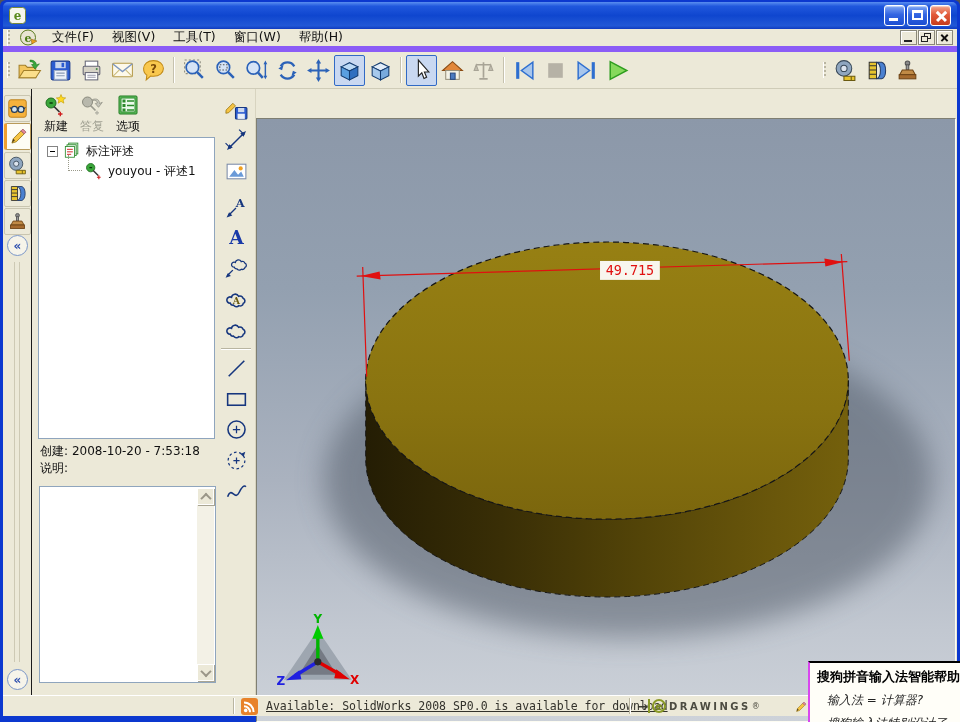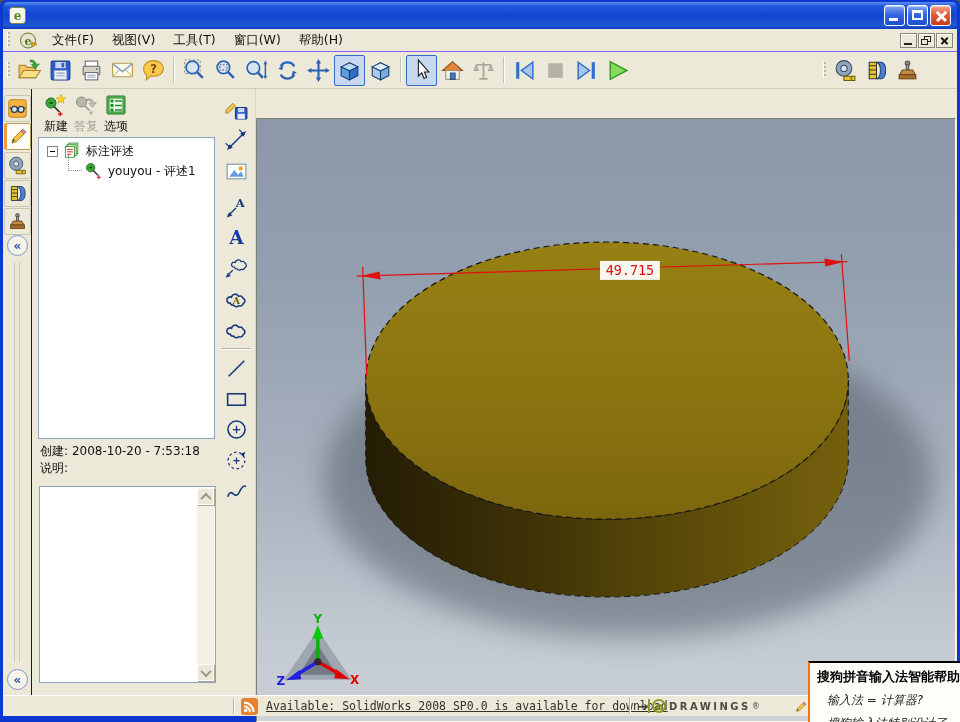--- a/index.html
+++ b/index.html
@@ -16,21 +16,21 @@
   .capbtns{margin-left:auto;display:flex;gap:2px;padding-right:6px;}
   .capbtn{position:relative;width:21px;height:21px;border:1px solid #fff;border-radius:3px;
     background:linear-gradient(180deg,#7fa6f4,#3365e2 45%,#1c4ed2);box-shadow:inset 0 1px 1px rgba(255,255,255,.5);}
   .capbtn.close{background:linear-gradient(180deg,#f4a78e,#e2593a 45%,#c63c1c);}
   .g-minbar{position:absolute;left:4px;bottom:4px;width:9px;height:3px;background:#fff;}
   .g-maxbox{position:absolute;left:4px;top:4px;width:11px;height:10px;border:2px solid #fff;border-top-width:3px;}
   .g-x1,.g-x2{position:absolute;left:4px;top:9px;width:13px;height:2.6px;background:#fff;}
   .g-x1{transform:rotate(45deg);} .g-x2{transform:rotate(-45deg);}
   
   .menubar{position:absolute;left:3px;top:29px;width:954px;height:23px;background:#ece9d8;
-    display:flex;align-items:center;border-bottom:1px solid #8b5cf6;}
+    display:flex;align-items:center;border-bottom:6px solid #8b5cf6;}
   .vgrip{width:3px;height:16px;margin:0 4px;border-left:1px solid #fff;
     background:repeating-linear-gradient(180deg,#b9b5a1 0 2px,#ece9d8 2px 4px);}
   .menubar .doc-icon{width:17px;height:17px;margin:0 6px;}
   .menu-item{font-size:12.5px;color:#111;padding:3px 9px;cursor:default;}
   .mdibtns{margin-left:auto;display:flex;gap:1px;padding-right:4px;}
   .mdibtn{position:relative;width:17px;height:15px;background:#ece9d8;border:1px solid #8a887a;
     box-shadow:inset 1px 1px 0 #fff;}
   .g-mmin{position:absolute;left:3px;bottom:2px;width:8px;height:2px;background:#222;}
   .g-mres1{position:absolute;left:5px;top:2px;width:7px;height:6px;border:1px solid #222;background:#ece9d8;}
   .g-mres2{position:absolute;left:2px;top:5px;width:7px;height:6px;border:1px solid #222;background:#ece9d8;}
@@ -51,21 +51,21 @@
   .tabstrip .vline{position:absolute;right:0;top:0;width:1px;height:100%;background:#1a1a1a;}
   .tab{position:absolute;left:1px;width:27px;height:27px;display:flex;align-items:center;justify-content:center;
     border:1px solid #c9c5b0;border-radius:2px;background:#ece9d8;}
   .tab svg{width:21px;height:21px;}
   .tab.active{background:#fdfcf4;border-color:#b89a5a;border-left:3px solid #f0a030;}
   .collapse{position:absolute;left:4px;width:21px;height:21px;border-radius:50%;border:1px solid #7a96c8;
     background:#f6f4ea;color:#2d4fae;font-size:12px;font-weight:bold;display:flex;align-items:center;justify-content:center;}
   .tab-grip{position:absolute;left:11px;top:173px;width:6px;height:400px;
     border-left:1px solid #cdc9b4;border-right:1px solid #cdc9b4;}
   .panel{position:absolute;left:30px;top:0;width:184px;height:100%;}
-  .pbtn-row{position:absolute;left:8px;top:4px;display:flex;}
+  .pbtn-row{position:absolute;left:8px;top:4px;display:flex;gap:6px;}
   .pbtn{width:30px;display:flex;flex-direction:column;align-items:center;gap:1px;}
   .pbtn svg{width:24px;height:24px;}
   .pbtn .lbl{font-size:12px;color:#111;white-space:nowrap;}
   .pbtn.disabled .lbl{color:#a2a294;}
   .treebox{position:absolute;left:5px;top:48px;width:177px;height:302px;background:#fff;border:1px solid #8fa5bd;
     font-size:12px;color:#111;padding:3px 0;}
   .trow{display:flex;align-items:center;height:20px;white-space:nowrap;}
   .exp{position:relative;width:11px;height:11px;border:1px solid #848484;background:#fff;margin:0 4px 0 8px;flex:0 0 auto;}
   .exp::before{content:"";position:absolute;left:2px;right:2px;top:4px;height:1px;background:#000;}
   .conn{width:14px;height:16px;border-left:1px dotted #9a9a8a;border-bottom:1px dotted #9a9a8a;
@@ -99,21 +99,21 @@
   .logo{position:absolute;left:634px;top:1px;display:flex;align-items:center;height:18px;color:#4c4b41;}
   .logo .arr{font-size:13px;font-weight:bold;color:#3a3a32;letter-spacing:-1px;}
   .logo .bar{width:2px;height:14px;background:#8a9a28;margin:0 2px 0 1px;}
   .logo .ecirc{width:14px;height:14px;border:2px solid #8a9a28;border-radius:50%;color:#7a8a20;
     font-size:11px;font-weight:bold;display:flex;align-items:center;justify-content:center;margin-right:3px;}
   .logo .word{font-size:10px;font-weight:bold;letter-spacing:2.5px;}
   .logo .reg{font-size:8px;vertical-align:super;margin-left:1px;}
   .sb-pencil{position:absolute;left:791px;top:4px;width:14px;height:14px;}
   
   .popup{position:absolute;left:808px;top:661px;width:152px;height:61px;background:#fffef8;
-    border-top:2px solid #000;border-left:2px solid #f97316;overflow:hidden;z-index:60;}
+    border-top:2px solid #000;border-left:2px solid #d946ef;overflow:hidden;z-index:60;}
   .popup .ptitle{font-size:13px;font-weight:bold;color:#000;margin:5px 0 0 7px;white-space:nowrap;}
   .popup .pline{font-size:12px;color:#222;margin:6px 0 0 17px;white-space:nowrap;font-style:italic;}
 </style>
 </head>
 <body>
 
 <svg width="0" height="0" style="position:absolute">
   <defs>
     <symbol id="i-edrw" viewBox="0 0 17 17">
         <rect x="0.5" y="0.5" width="16" height="16" rx="3" fill="#f6f6ee" stroke="#7a8a3a"></rect>

